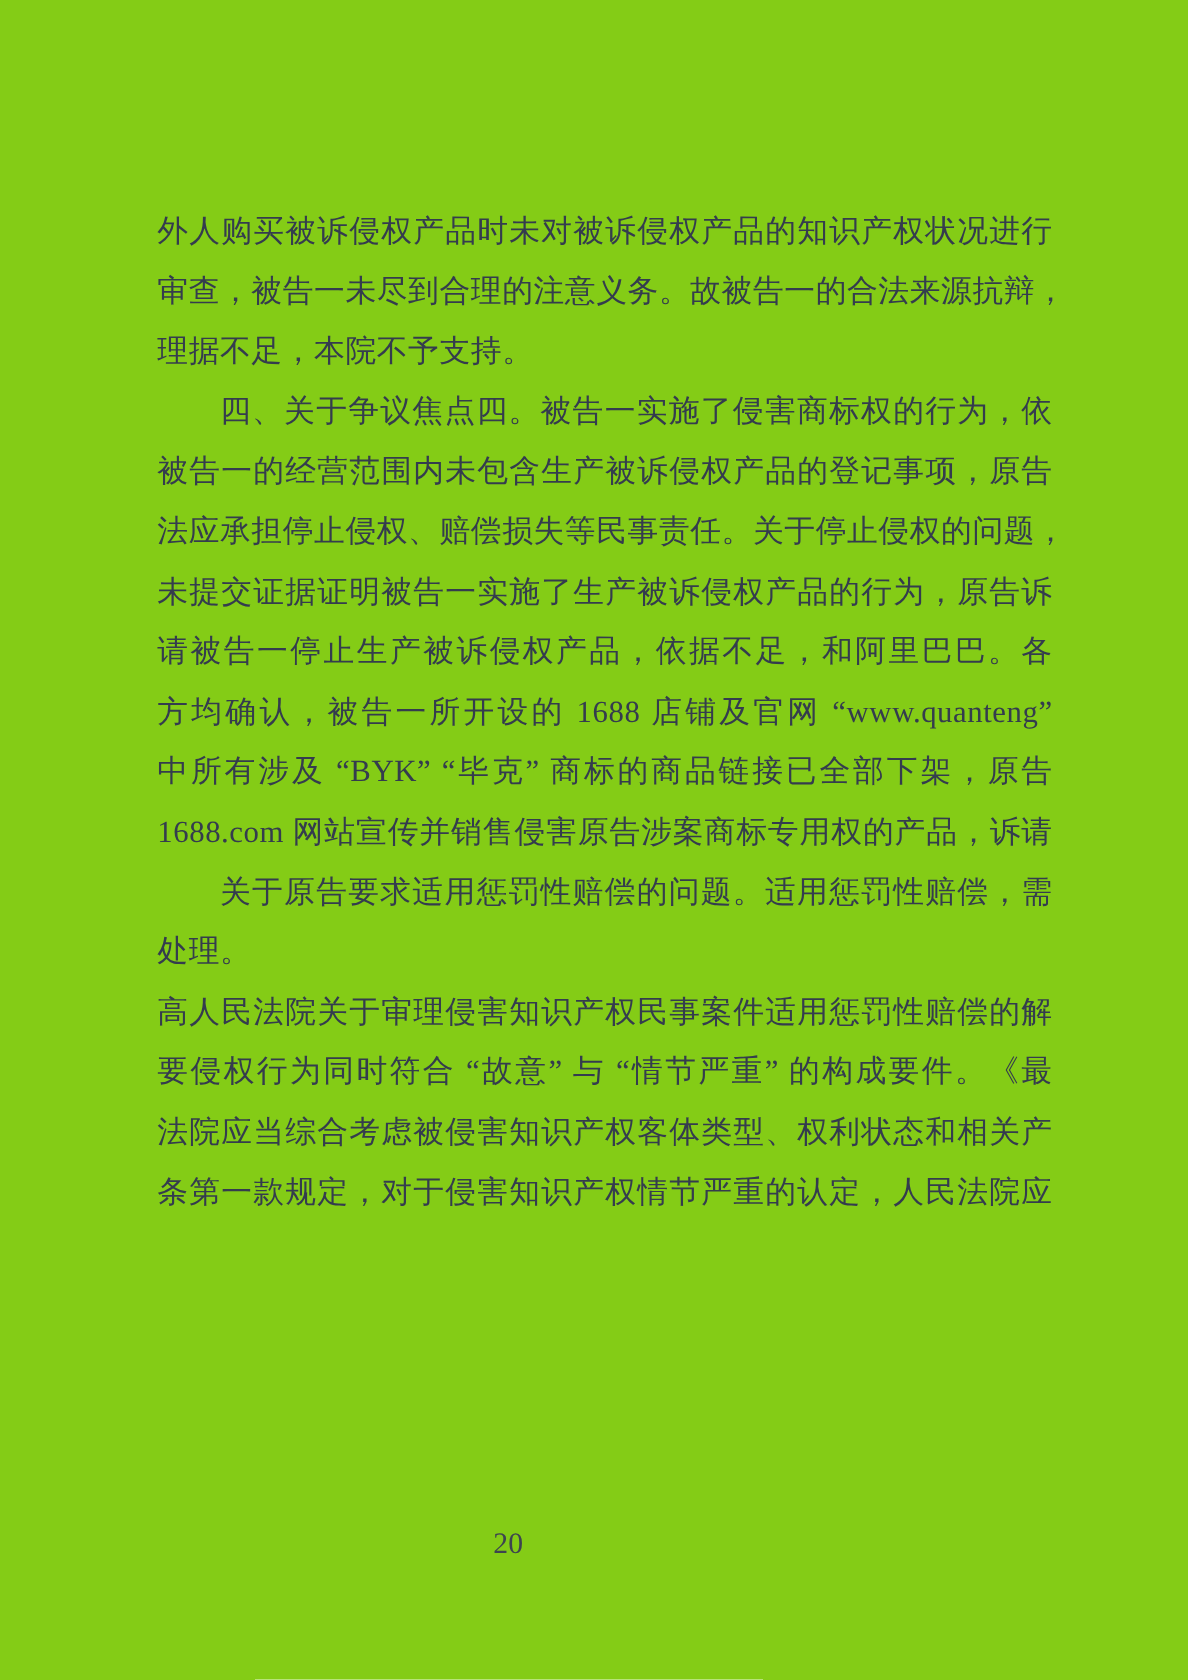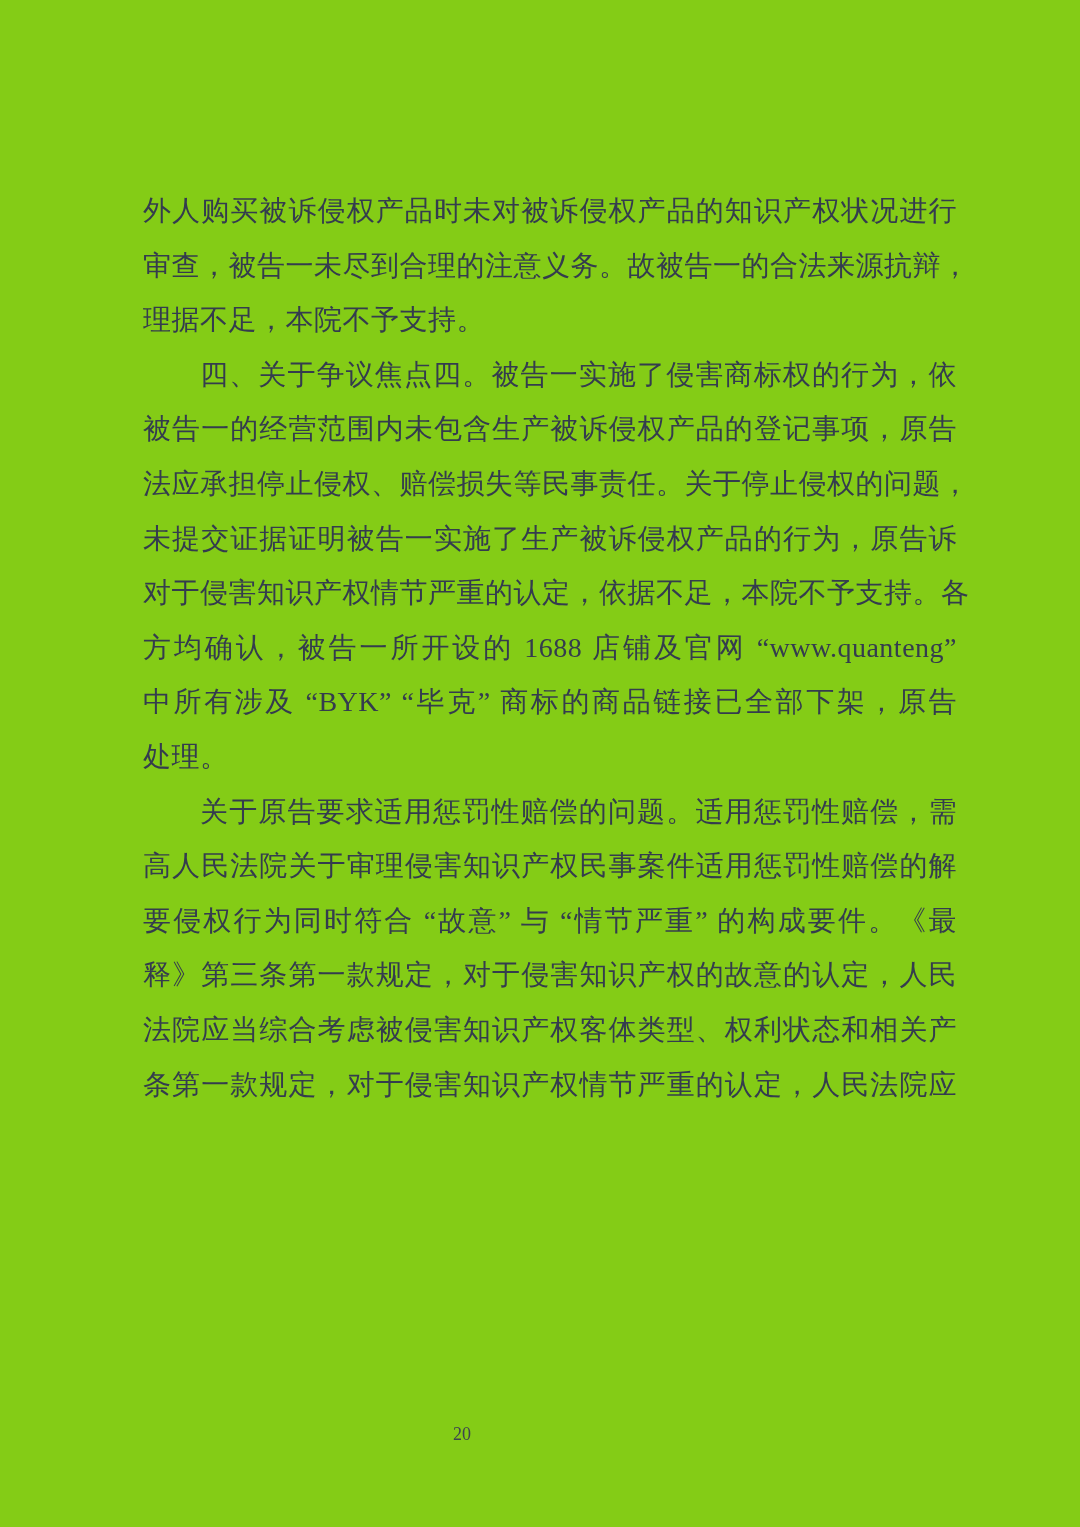--- a/index.html
+++ b/index.html
@@ -36,44 +36,44 @@
   .line.last {
     text-align: center;
     text-align-last: left;
   }
   .line.indent {
     text-indent: 57px;
   }
   .page-number {
     position: absolute;
     left: 0;
-    top: 1424px;
+    top: 1388px;
     width: 924px;
     text-align: center;
-    font-size: 18px;
+    font-size: 27px;
     color: #3d4450;
   }
 </style>
 </head>
 <body>
 
 <div class="page">
   <div class="content">
     <div class="line">外人购买被诉侵权产品时未对被诉侵权产品的知识产权状况进行</div>
     <div class="line">审查，被告一未尽到合理的注意义务。故被告一的合法来源抗辩，</div>
     <div class="line last">理据不足，本院不予支持。</div>
     <div class="line indent">四、关于争议焦点四。被告一实施了侵害商标权的行为，依</div>
     <div class="line">被告一的经营范围内未包含生产被诉侵权产品的登记事项，原告</div>
     <div class="line">法应承担停止侵权、赔偿损失等民事责任。关于停止侵权的问题，</div>
     <div class="line">未提交证据证明被告一实施了生产被诉侵权产品的行为，原告诉</div>
-    <div class="line">对于侵害知识产权情节严重的认定，依据不足，本院不予支持。各</div>
+    <div class="line">请被告一停止生产被诉侵权产品，依据不足，和阿里巴巴。各</div>
     <div class="line">方均确认，被告一所开设的 1688 店铺及官网 “www.quanteng”</div>
     <div class="line">中所有涉及 “BYK” “毕克” 商标的商品链接已全部下架，原告</div>
+    <div class="line">1688.com 网站宣传并销售侵害原告涉案商标专用权的产品，诉请</div>
+    <div class="line indent">关于原告要求适用惩罚性赔偿的问题。适用惩罚性赔偿，需</div>
     <div class="line last">处理。</div>
-    <div class="line indent">关于原告要求适用惩罚性赔偿的问题。适用惩罚性赔偿，需</div>
     <div class="line">高人民法院关于审理侵害知识产权民事案件适用惩罚性赔偿的解</div>
     <div class="line">要侵权行为同时符合 “故意” 与 “情节严重” 的构成要件。《最</div>
-    <div class="line">释》第三条第一款规定，对于侵害知识产权的故意的认定，人民</div>
     <div class="line">法院应当综合考虑被侵害知识产权客体类型、权利状态和相关产</div>
     <div class="line">条第一款规定，对于侵害知识产权情节严重的认定，人民法院应</div>
   </div>
   <div class="page-number">20</div>
 </div>
 
 </body></html>

